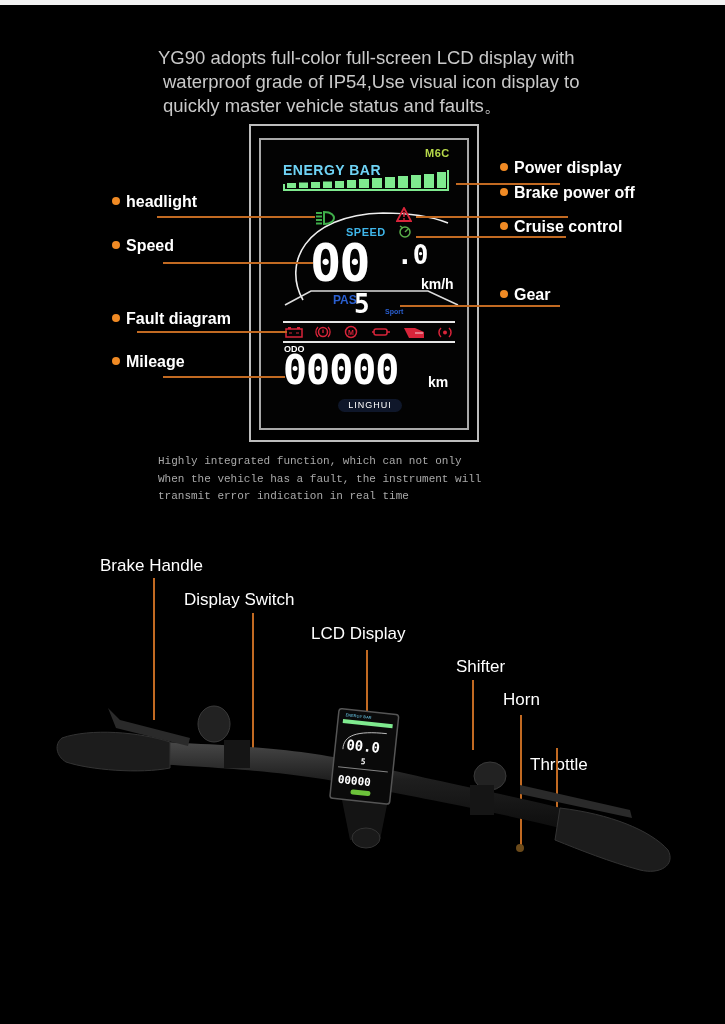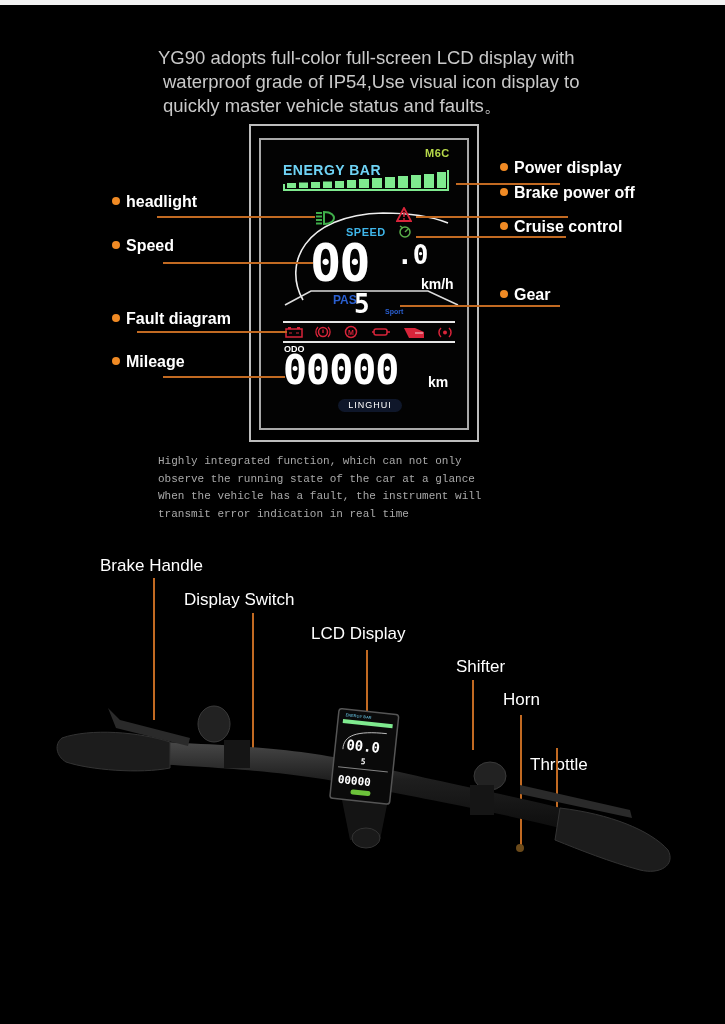--- a/index.html
+++ b/index.html
@@ -165,21 +165,21 @@
 
 <div class="callout" style="left:500px;top:184px;text-align:right;"><span class="dot"></span><span>Brake power off</span></div>
 <div class="hline" style="left:416px;top:216px;width:152px;"></div>
 
 <div class="callout" style="left:500px;top:218px;"><span class="dot"></span><span>Cruise control</span></div>
 <div class="hline" style="left:416px;top:236px;width:150px;"></div>
 
 <div class="callout" style="left:500px;top:286px;"><span class="dot"></span><span>Gear</span></div>
 <div class="hline" style="left:400px;top:305px;width:160px;"></div>
 
-<div class="desc"><div>Highly integrated function, which can not only</div><div>observe the running state of the car at a glance</div><div>When the vehicle has a fault, the instrument will</div><div>transmit error indication in real time</div></div>
+<div class="desc"><div>Highly integrated function, which can not only</div><div>When the vehicle has a fault, the instrument will</div><div>transmit error indication in real time</div></div>
 
 <div class="part-label" style="left:100px;top:556px;">Brake Handle</div>
 <div class="vline" style="left:153px;top:578px;height:142px;"></div>
 
 <div class="part-label" style="left:184px;top:590px;">Display Switch</div>
 <div class="vline" style="left:252px;top:613px;height:145px;"></div>
 
 <div class="part-label" style="left:311px;top:624px;">LCD Display</div>
 <div class="vline" style="left:366px;top:650px;height:68px;"></div>
 

